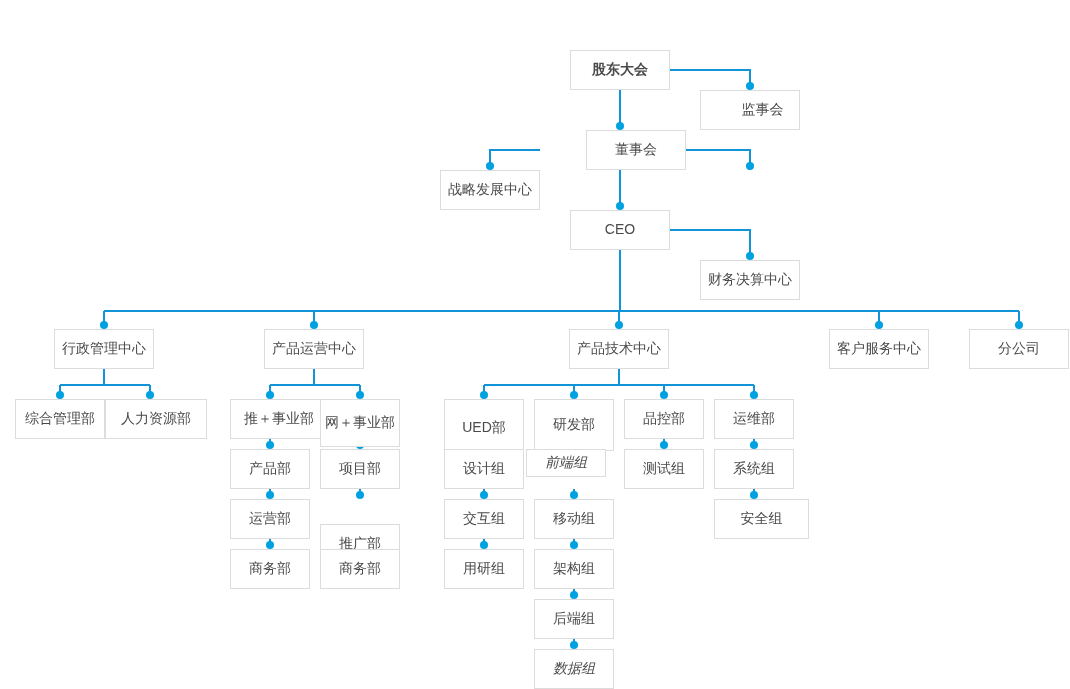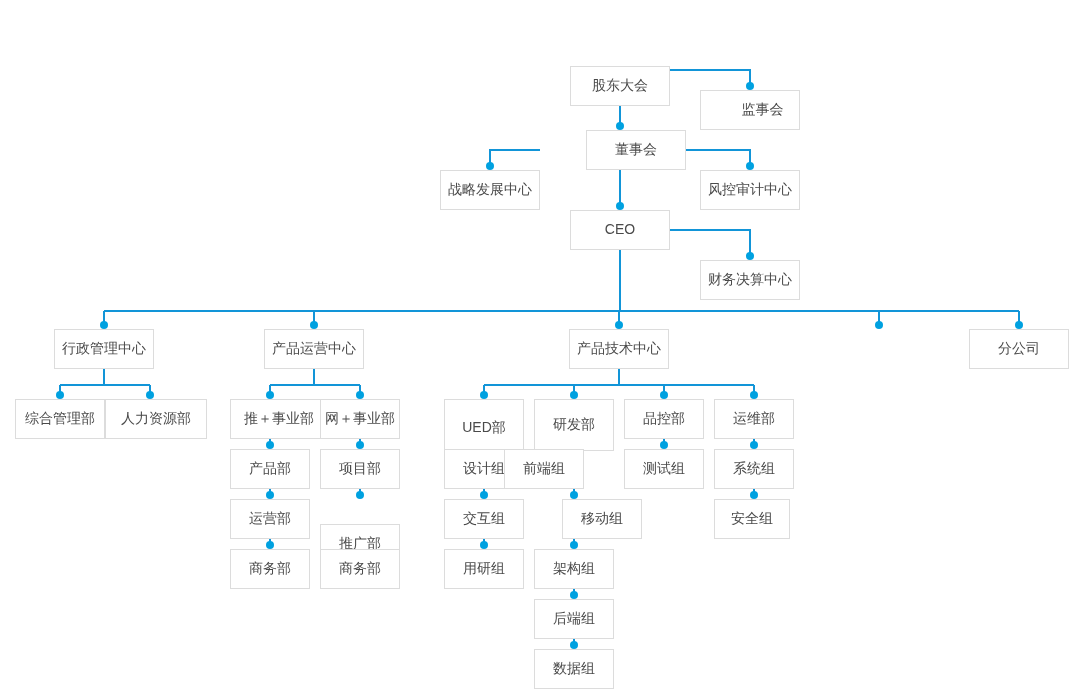--- a/index.html
+++ b/index.html
@@ -106,50 +106,50 @@
         <circle cx="574" cy="445" r="4"></circle>
         <circle cx="574" cy="495" r="4"></circle>
         <circle cx="574" cy="545" r="4"></circle>
         <circle cx="574" cy="595" r="4"></circle>
         <circle cx="574" cy="645" r="4"></circle>
         <circle cx="664" cy="445" r="4"></circle>
         <circle cx="754" cy="445" r="4"></circle>
         <circle cx="754" cy="495" r="4"></circle>
       </g>
     </svg>
-<div class="node" style="left: 570px; top: 66px; width: 100px; height: 40px;">
+<div class="node" style="left: 570px; top: 50px; width: 100px; height: 40px; font-weight: bold;">
       <span class="node-label">股东大会</span>
     </div>
     <div class="node" style="left: 700px; top: 90px; width: 100px; height: 40px; padding-left: 25px;">
       <span class="node-label">监事会</span>
     </div>
     <div class="node" style="left: 570px; top: 130px; width: 100px; height: 40px; margin-left: 16px;">
       <span class="node-label">董事会</span>
     </div>
     <div class="node" style="left: 440px; top: 170px; width: 100px; height: 40px;">
       <span class="node-label">战略发展中心</span>
     </div>
-    <div class="node" style="left: 700px; top: 170px; width: 100px; height: 40px;">
-      <span class="node-label">风控审计中心</span>
-    </div>
     <div class="node" style="left: 570px; top: 210px; width: 100px; height: 40px;">
       <span class="node-label">CEO</span>
     </div>
     <div class="node" style="left: 700px; top: 260px; width: 100px; height: 40px;">
       <span class="node-label">财务决算中心</span>
     </div>
     <div class="node" style="left: 54px; top: 329px; width: 100px; height: 40px;">
       <span class="node-label">行政管理中心</span>
     </div>
     <div class="node" style="left: 264px; top: 329px; width: 100px; height: 40px;">
       <span class="node-label">产品运营中心</span>
     </div>
     <div class="node" style="left: 569px; top: 329px; width: 100px; height: 40px;">
       <span class="node-label">产品技术中心</span>
     </div>
+    <div class="node" style="left: 829px; top: 329px; width: 100px; height: 40px;">
+      <span class="node-label">客户服务中心</span>
+    </div>
     <div class="node" style="left: 969px; top: 329px; width: 100px; height: 40px;">
       <span class="node-label">分公司</span>
     </div>
     <div class="node" style="left: 15px; top: 399px; width: 90px; height: 40px; justify-content: center;">
       <span class="node-label">综合管理部</span>
     </div>
     <div class="node" style="left: 105px; top: 399px; width: 102px; height: 40px;">
       <span class="node-label">人力资源部</span>
     </div>
     <div class="node" style="left: 230px; top: 399px; width: 98px; height: 40px;">
@@ -157,21 +157,21 @@
     </div>
     <div class="node" style="left: 230px; top: 449px; width: 80px; height: 40px;">
       <span class="node-label">产品部</span>
     </div>
     <div class="node" style="left: 230px; top: 499px; width: 80px; height: 40px;">
       <span class="node-label">运营部</span>
     </div>
     <div class="node" style="left: 230px; top: 549px; width: 80px; height: 40px;">
       <span class="node-label">商务部</span>
     </div>
-    <div class="node" style="left: 320px; top: 399px; width: 80px; height: 40px;">
+    <div class="node" style="left: 320px; top: 399px; width: 80px; height: 48px;">
       <span class="node-label">网＋事业部</span>
     </div>
     <div class="node" style="left: 320px; top: 449px; width: 80px; height: 40px;">
       <span class="node-label">项目部</span>
     </div>
     <div class="node" style="left: 320px; top: 499px; width: 80px; height: 40px; margin-top: 25px;">
       <span class="node-label">推广部</span>
     </div>
     <div class="node" style="left: 320px; top: 549px; width: 80px; height: 40px;">
       <span class="node-label">商务部</span>
@@ -184,43 +184,43 @@
     </div>
     <div class="node" style="left: 444px; top: 499px; width: 80px; height: 40px;">
       <span class="node-label">交互组</span>
     </div>
     <div class="node" style="left: 444px; top: 549px; width: 80px; height: 40px;">
       <span class="node-label">用研组</span>
     </div>
     <div class="node" style="left: 534px; top: 399px; width: 80px; height: 52px; text-align: right;">
       <span class="node-label">研发部</span>
     </div>
-    <div class="node" style="left: 504px; top: 449px; width: 80px; height: 40px;">
+    <div class="node" style="left: 526px; top: 449px; width: 80px; height: 28px; font-style: italic;">
       <span class="node-label">前端组</span>
     </div>
-    <div class="node" style="left: 534px; top: 499px; width: 80px; height: 40px; margin-left: 28px;">
+    <div class="node" style="left: 534px; top: 499px; width: 80px; height: 40px;">
       <span class="node-label">移动组</span>
     </div>
     <div class="node" style="left: 534px; top: 549px; width: 80px; height: 40px;">
       <span class="node-label">架构组</span>
     </div>
     <div class="node" style="left: 534px; top: 599px; width: 80px; height: 40px;">
       <span class="node-label">后端组</span>
     </div>
-    <div class="node" style="left: 534px; top: 649px; width: 80px; height: 40px;">
+    <div class="node" style="left: 534px; top: 649px; width: 80px; height: 40px; font-style: italic;">
       <span class="node-label">数据组</span>
     </div>
     <div class="node" style="left: 624px; top: 399px; width: 80px; height: 40px;">
       <span class="node-label">品控部</span>
     </div>
     <div class="node" style="left: 624px; top: 449px; width: 80px; height: 40px;">
       <span class="node-label">测试组</span>
     </div>
     <div class="node" style="left: 714px; top: 399px; width: 80px; height: 40px;">
       <span class="node-label">运维部</span>
     </div>
     <div class="node" style="left: 714px; top: 449px; width: 80px; height: 40px;">
       <span class="node-label">系统组</span>
     </div>
-    <div class="node" style="left: 714px; top: 499px; width: 76px; height: 40px;">
+    <div class="node" style="left: 714px; top: 499px; width: 95px; height: 40px;">
       <span class="node-label">安全组</span>
     </div>
   </div>
 
 </body></html>

